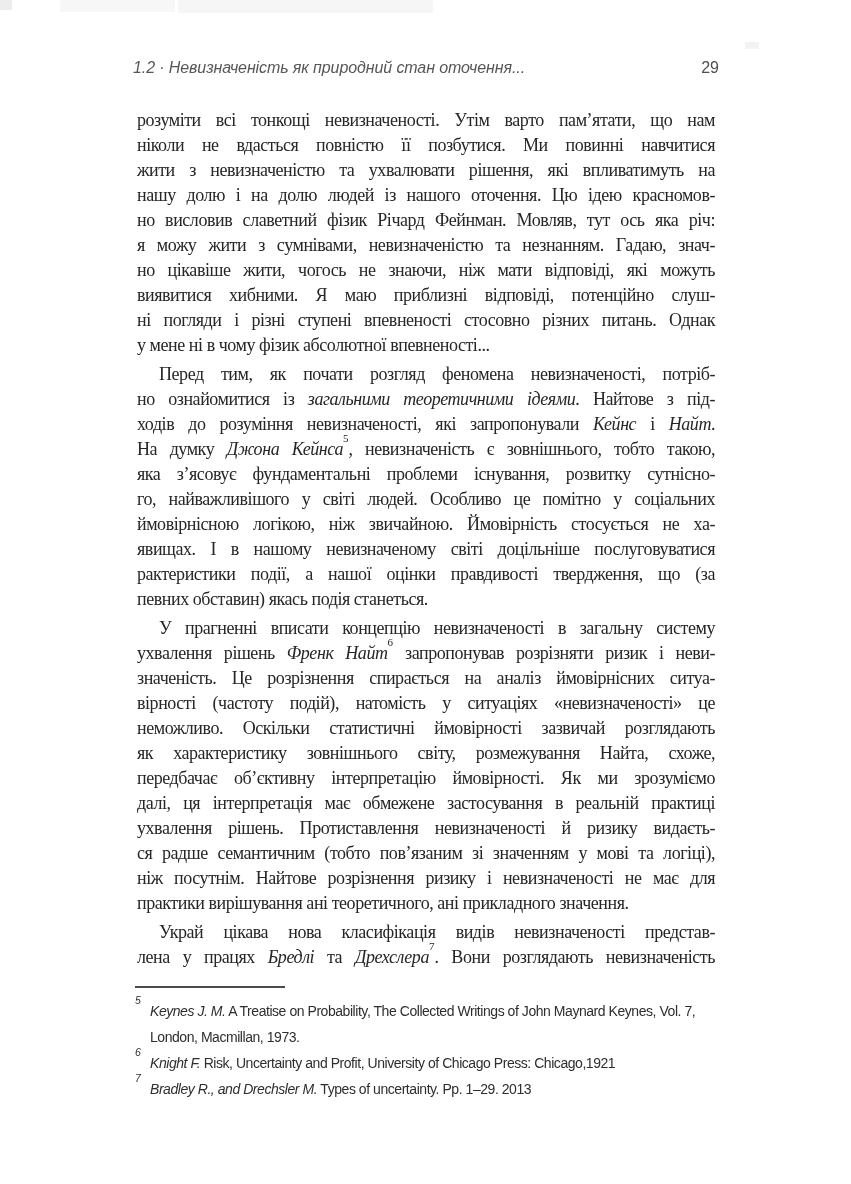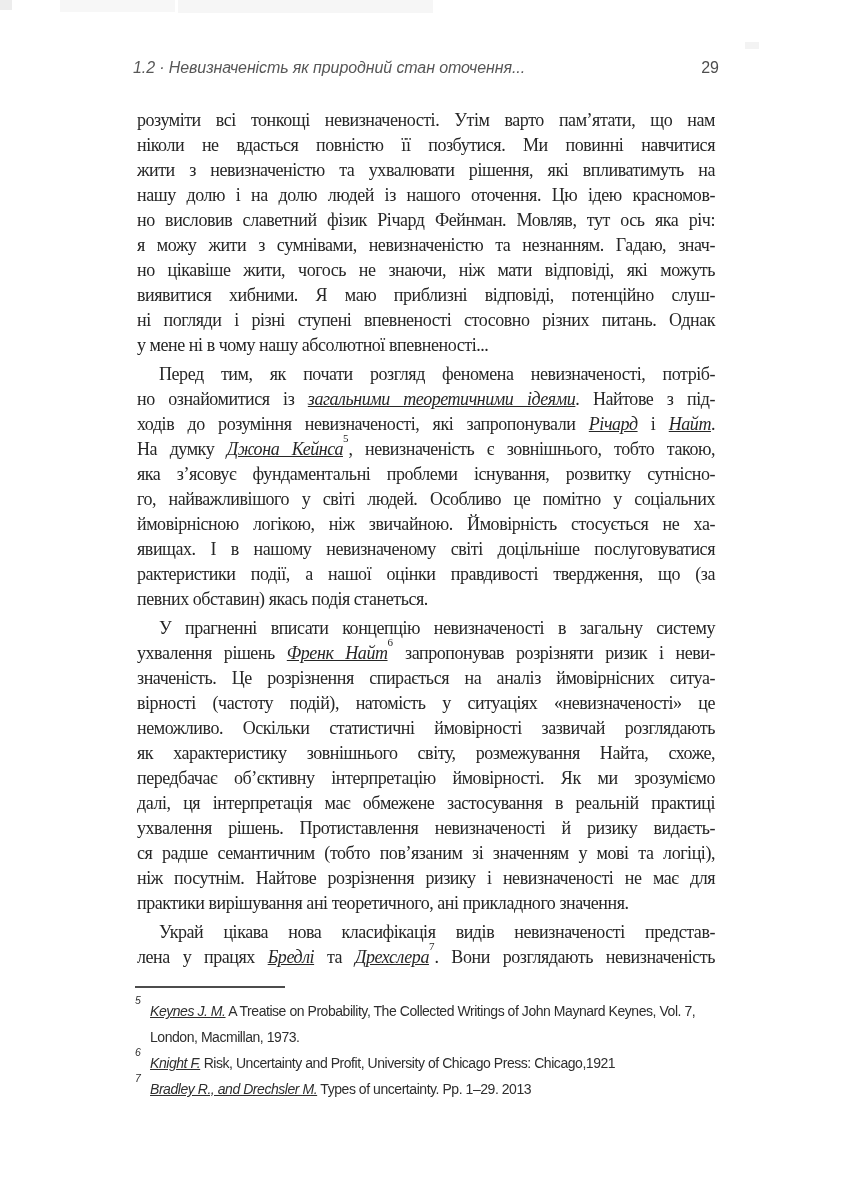--- a/index.html
+++ b/index.html
@@ -29,21 +29,21 @@
     font-size:18px; line-height:25px; letter-spacing:-0.45px;
     color:#262626;
   }
   .para { margin:4px; }
   .para.indent .bline:first-child { text-indent:22px; }
   .bline {
     text-align:justify;
     text-align-last:justify;
   }
   .bline.pend { text-align-last:left; }
-  .it  { font-style:italic;text-decoration:underline; }
+  .it  { font-style:italic; }
   .bsup {
     font-size:11px; letter-spacing:0;
     position:relative; top:-6px; line-height:0;
   }
 
   .footnotes {
     position:absolute; left:133px; top:986px; width:600px;
     font-family:"Liberation Sans", sans-serif;
     font-size:14px; line-height:26px; letter-spacing:-0.45px;
     color:#2e2e2e;
@@ -79,26 +79,26 @@
       <div class="para">
         <div class="bline"><span>розуміти всі тонкощі невизначеності. Утім варто пам’ятати, що нам</span></div>
         <div class="bline"><span>ніколи не вдасться повністю її позбутися. Ми повинні навчитися</span></div>
         <div class="bline"><span>жити з невизначеністю та ухвалювати рішення, які впливатимуть на</span></div>
         <div class="bline"><span>нашу долю і на долю людей із нашого оточення. Цю ідею красномов-</span></div>
         <div class="bline"><span>но висловив славетний фізик Річард Фейнман. Мовляв, тут ось яка річ:</span></div>
         <div class="bline"><span>я можу жити з сумнівами, невизначеністю та незнанням. Гадаю, знач-</span></div>
         <div class="bline"><span>но цікавіше жити, чогось не знаючи, ніж мати відповіді, які можуть</span></div>
         <div class="bline"><span>виявитися хибними. Я маю приблизні відповіді, потенційно слуш-</span></div>
         <div class="bline"><span>ні погляди і різні ступені впевненості стосовно різних питань. Однак</span></div>
-        <div class="bline pend"><span>у мене ні в чому нашу абсолютної впевненості...</span></div>
+        <div class="bline pend"><span>у мене ні в чому фізик абсолютної впевненості...</span></div>
       </div>
       <div class="para indent">
         <div class="bline"><span>Перед тим, як почати розгляд феномена невизначеності, потріб-</span></div>
         <div class="bline"><span>но ознайомитися із </span><span class="it">загальними теоретичними ідеями</span><span>. Найтове з під-</span></div>
-        <div class="bline"><span>ходів до розуміння невизначеності, які запропонували </span><span class="it">Річард</span><span> і </span><span class="it">Найт</span><span>.</span></div>
+        <div class="bline"><span>ходів до розуміння невизначеності, які запропонували </span><span class="it">Кейнс</span><span> і </span><span class="it">Найт</span><span>.</span></div>
         <div class="bline"><span>На думку </span><span class="it">Джона Кейнса</span><sup class="bsup">5</sup><span>, невизначеність є зовнішнього, тобто такою,</span></div>
         <div class="bline"><span>яка з’ясовує фундаментальні проблеми існування, розвитку сутнісно-</span></div>
         <div class="bline"><span>го, найважливішого у світі людей. Особливо це помітно у соціальних</span></div>
         <div class="bline"><span>ймовірнісною логікою, ніж звичайною. Ймовірність стосується не ха-</span></div>
         <div class="bline"><span>явищах. І в нашому невизначеному світі доцільніше послуговуватися</span></div>
         <div class="bline"><span>рактеристики події, а нашої оцінки правдивості твердження, що (за</span></div>
         <div class="bline pend"><span>певних обставин) якась подія станеться.</span></div>
       </div>
       <div class="para indent">
         <div class="bline"><span>У прагненні вписати концепцію невизначеності в загальну систему</span></div>

